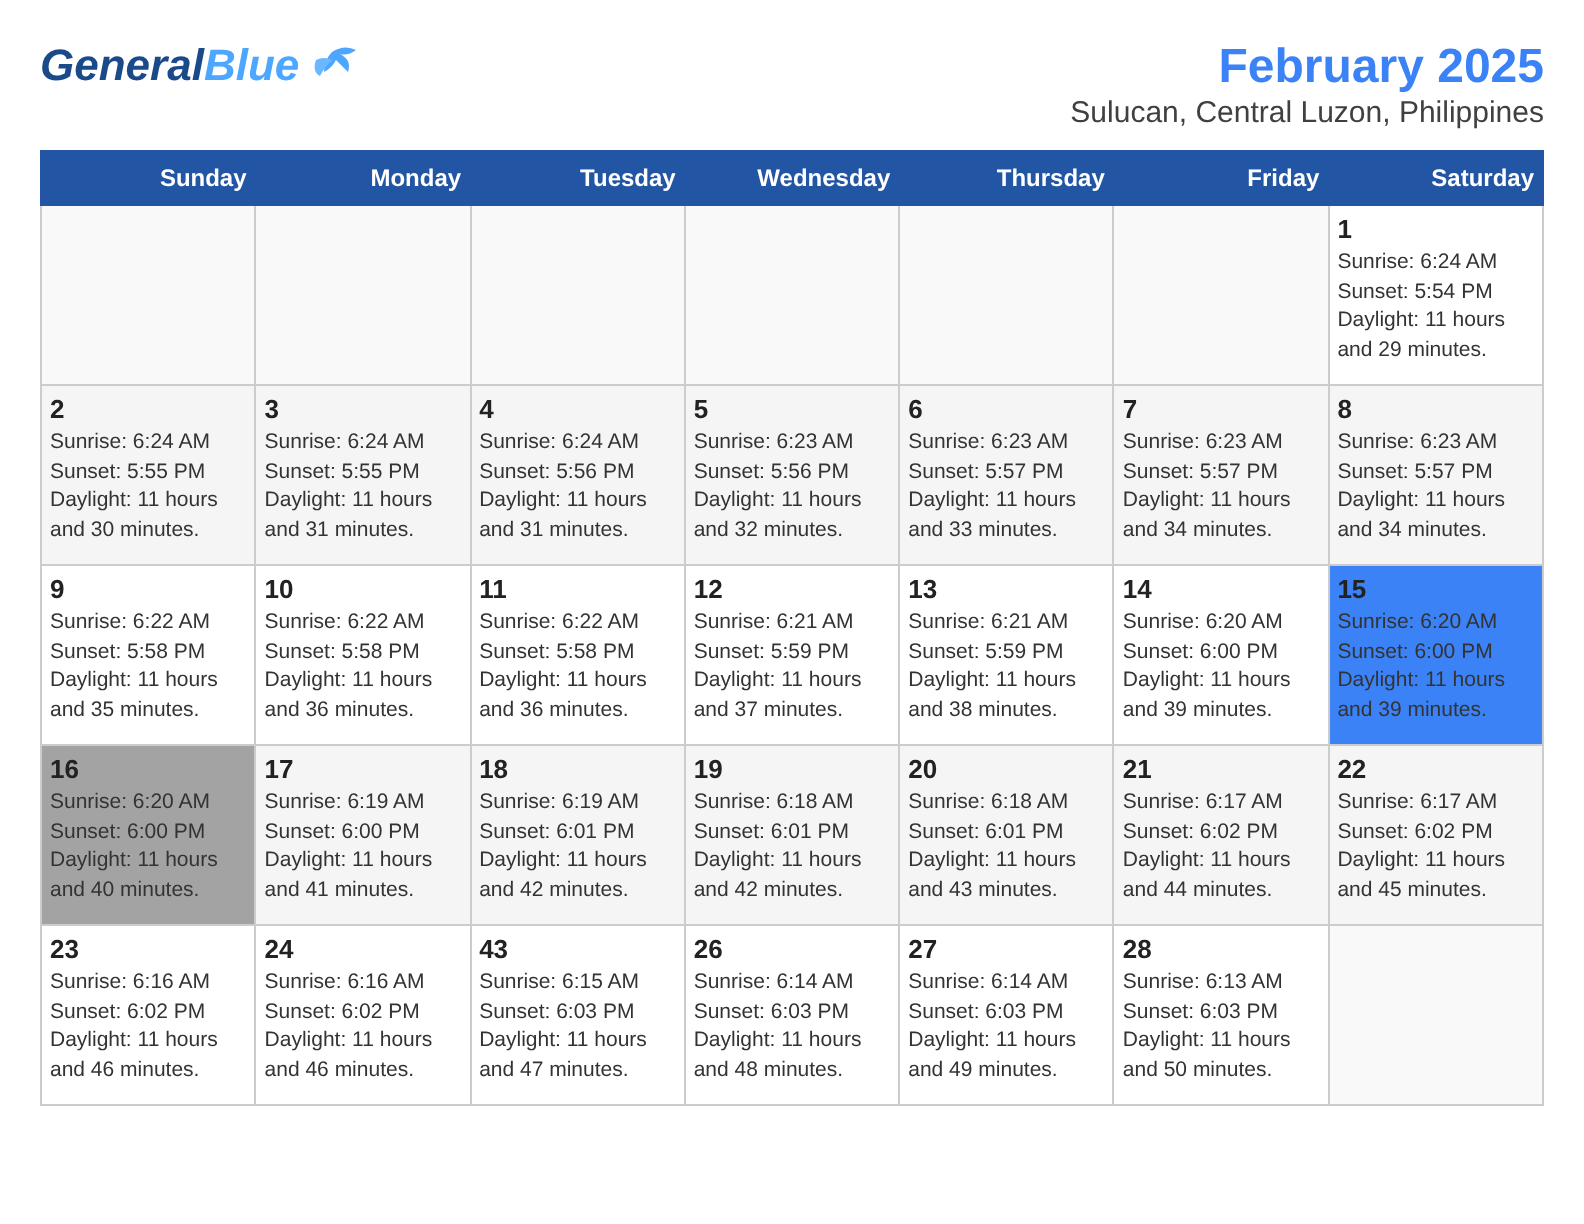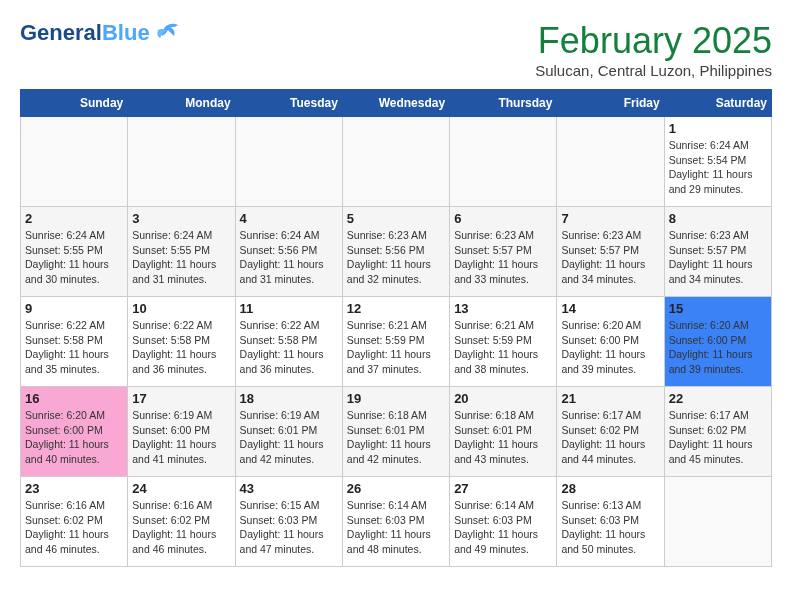--- a/index.html
+++ b/index.html
@@ -18,23 +18,23 @@
     }
     .logo {
       display: flex;
       flex-direction: column;
       align-items: flex-start;
     }
     .title-block {
       text-align: right;
     }
     .month-title {
-      font-size: 36px;
-      font-weight: normal;
-      color: #15803d;
+      font-size: 24px;
+      font-weight: bold;
+      color: #3b82f6;
     }
     .subtitle {
       font-size: 15px;
       color: #404040;
     }
     .calendar {
       width: 100%;
       border-collapse: collapse;
       font-size: 11px;
     }
@@ -79,21 +79,21 @@
     }
     .calendar thead tr th {
       background: #2255a4;
     }
   </style>
 </head>
 <body>
 
 <div class="header">
   <div class="logo">
-    <div style="display:flex;align-items:center;gap:2px;">
+    <div style="display:flex;align-items:center;gap:2px;font-style:italic;">
       <div style="font-size:22px;font-weight:bold;color:#1a4a8a;">
         <span>General</span><span style="color:#4da6ff;">Blue</span>
       </div>
       <svg width="28" height="22" viewBox="0 0 28 22">
         <path d="M14,4 Q20,0 26,3 Q22,6 18,5 Q24,8 22,14 Q18,10 16,8 Q14,12 10,14 Q10,8 14,4Z" fill="#4da6ff"></path>
         <path d="M6,8 Q10,6 14,8 Q10,12 8,16 Q4,14 6,8Z" fill="#6ab8ff"></path>
       </svg>
     </div>
   </div>
   <div class="title-block">
@@ -181,21 +181,21 @@
         <td style="background: rgb(255, 255, 255);">
           <span class="day-num">14</span>
           <div class="day-info">Sunrise: 6:20 AM<br>Sunset: 6:00 PM<br>Daylight: 11 hours<br>and 39 minutes.</div>
         </td>
         <td style="background: #3b82f6;">
           <span class="day-num">15</span>
           <div class="day-info">Sunrise: 6:20 AM<br>Sunset: 6:00 PM<br>Daylight: 11 hours<br>and 39 minutes.</div>
         </td>
       </tr>
       <tr style="background: rgb(245, 245, 245);">
-        <td style="background: #f9a8d4;">
+        <td style="background: #a3a3a3;">
           <span class="day-num">16</span>
           <div class="day-info">Sunrise: 6:20 AM<br>Sunset: 6:00 PM<br>Daylight: 11 hours<br>and 40 minutes.</div>
         </td>
         <td style="background: rgb(245, 245, 245);">
           <span class="day-num">17</span>
           <div class="day-info">Sunrise: 6:19 AM<br>Sunset: 6:00 PM<br>Daylight: 11 hours<br>and 41 minutes.</div>
         </td>
         <td style="background: rgb(245, 245, 245);">
           <span class="day-num">18</span>
           <div class="day-info">Sunrise: 6:19 AM<br>Sunset: 6:01 PM<br>Daylight: 11 hours<br>and 42 minutes.</div>

